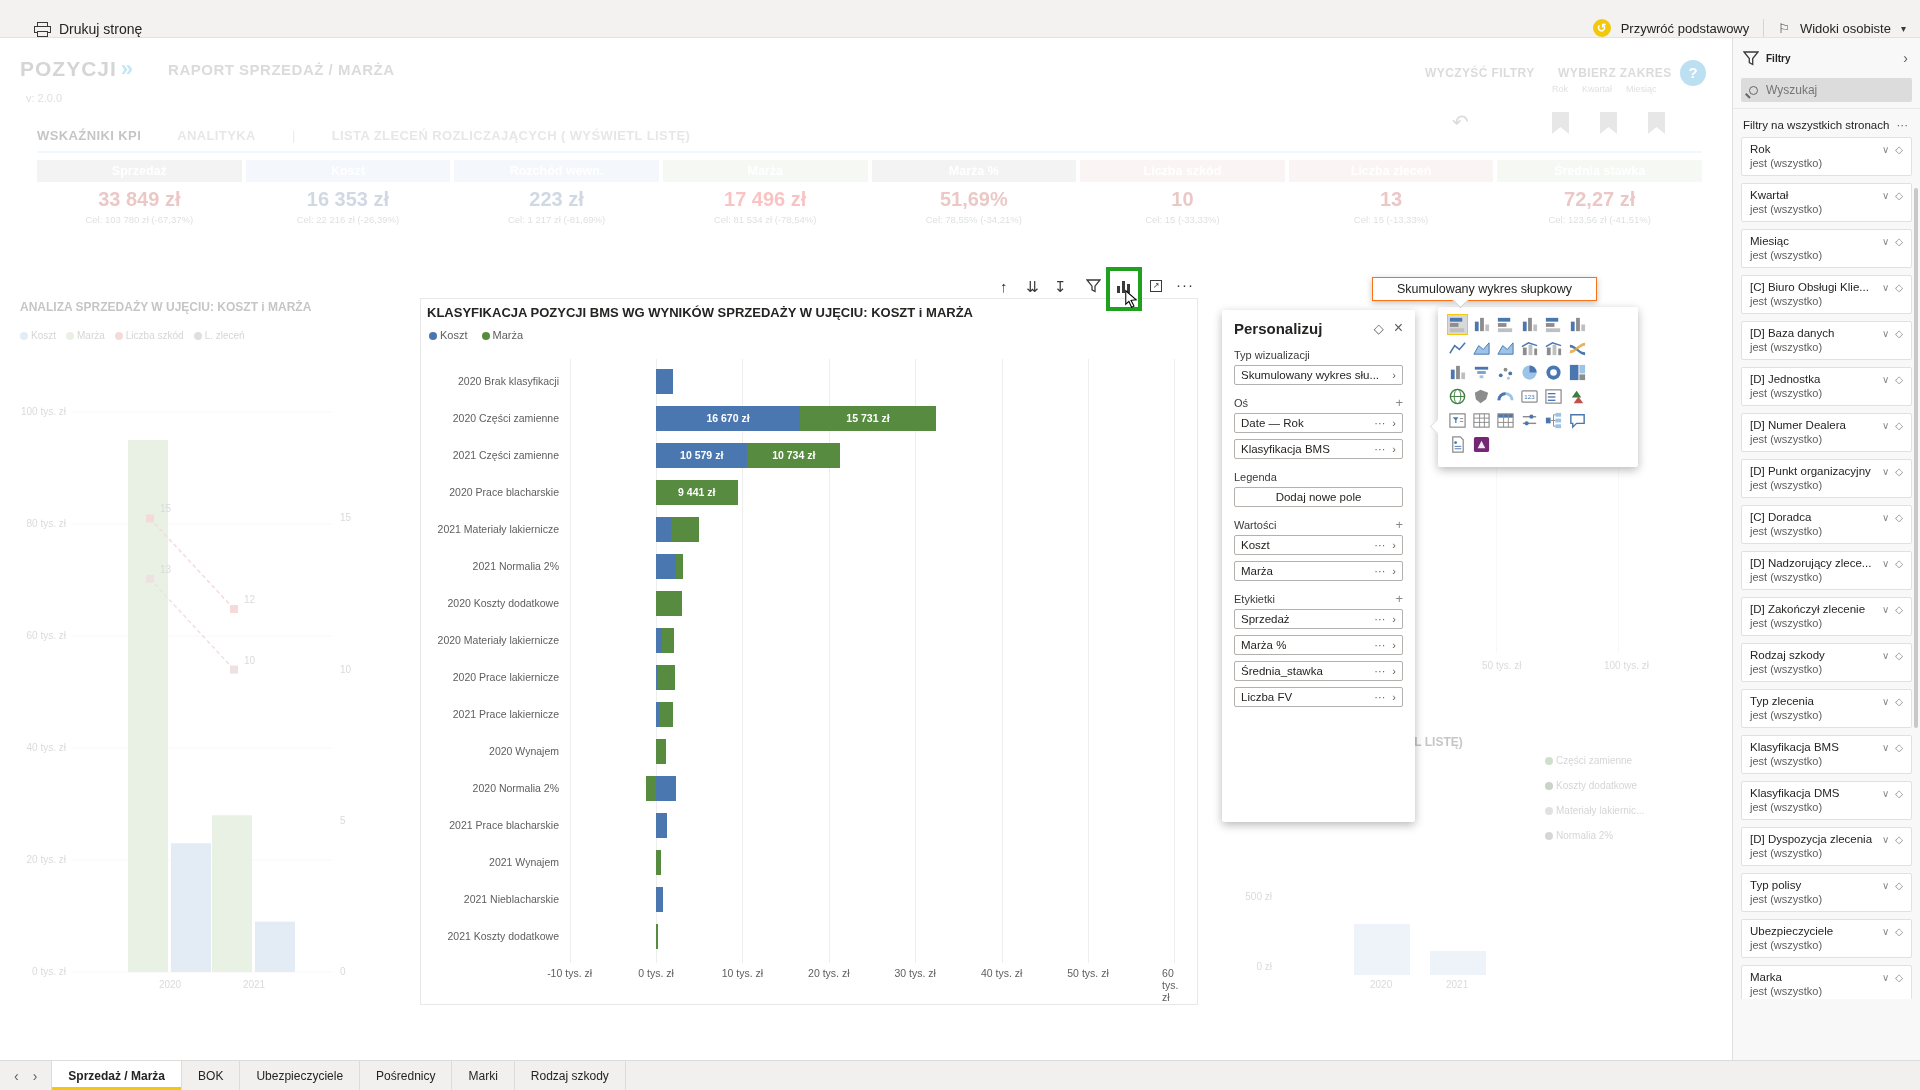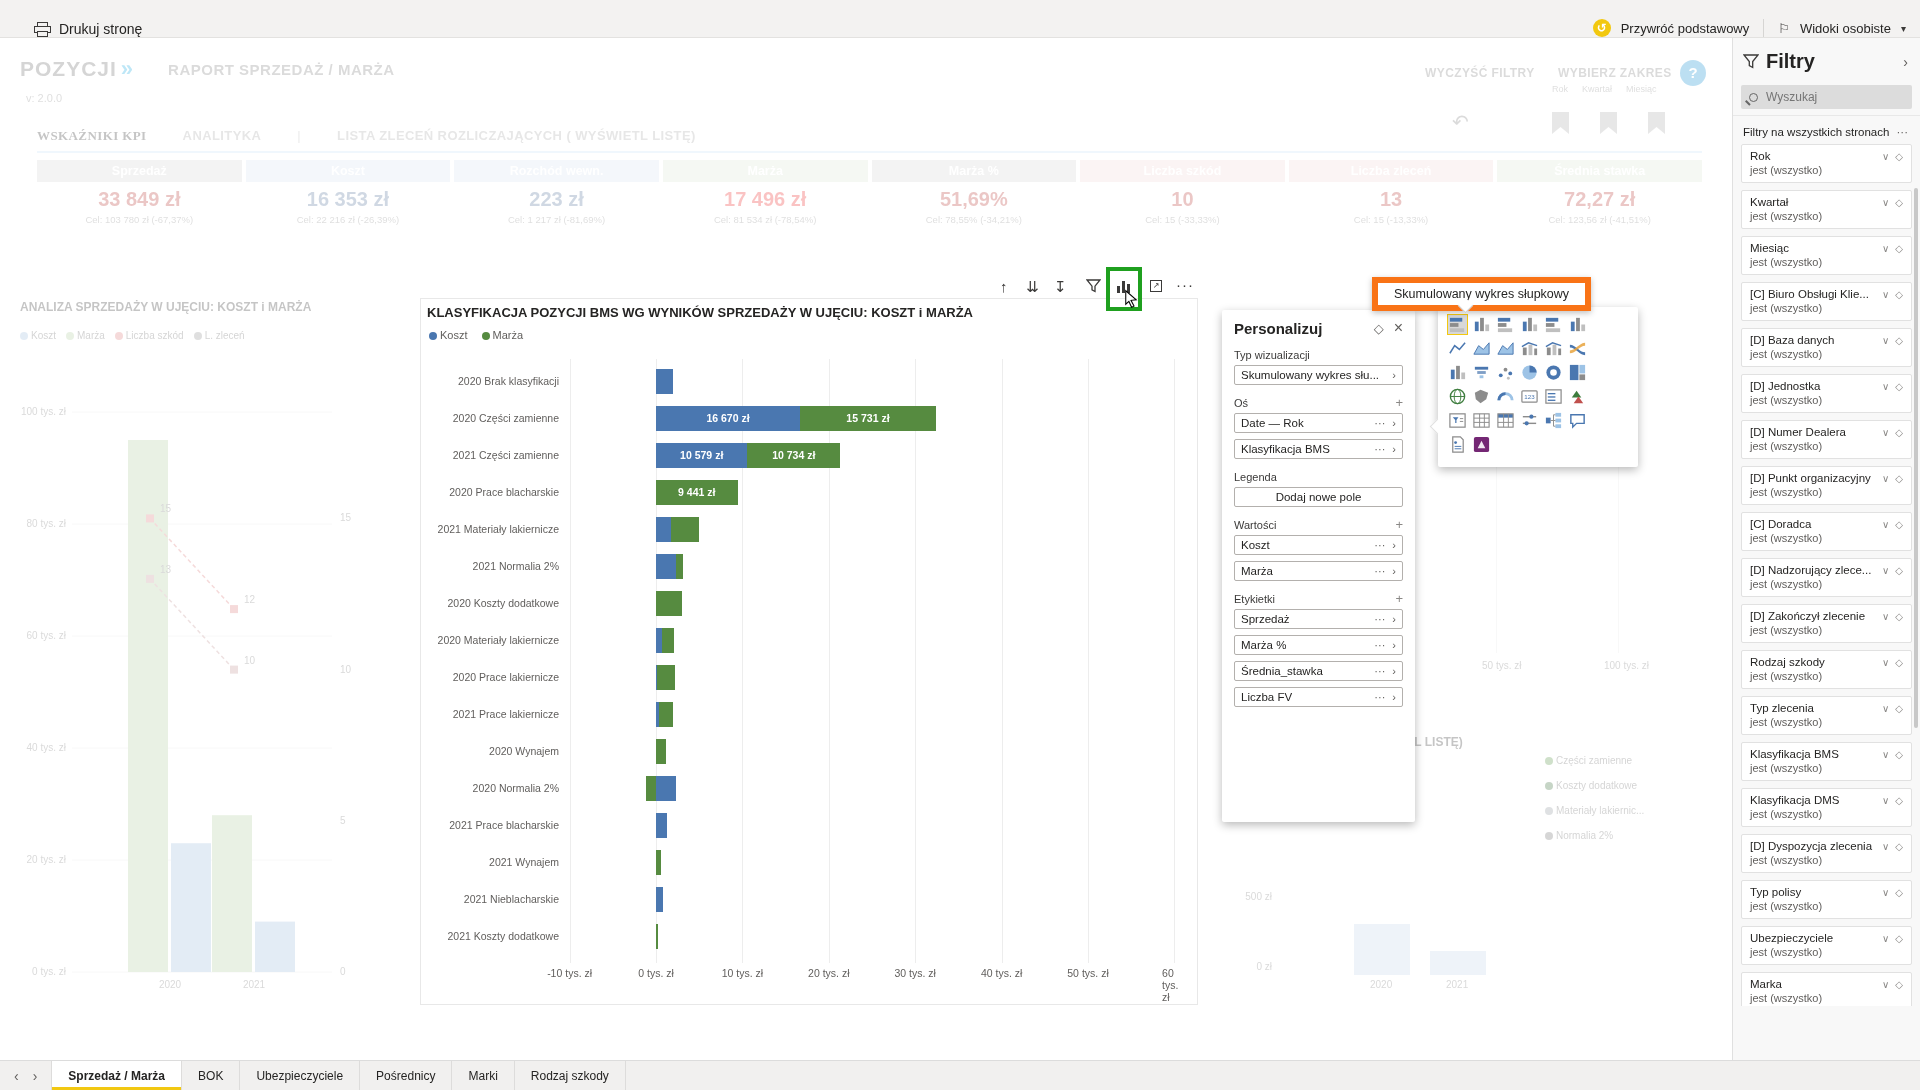--- a/index.html
+++ b/index.html
@@ -36,21 +36,21 @@
   .range-opts { font-size:9px; color:#9a9a9a; display:flex; gap:14px; }
   .help-circle { width:26px; height:26px; border-radius:50%; background:#2e9bd6; color:#fff;
     text-align:center; line-height:26px; font-size:15px; font-weight:bold; }
   .undo-ico { font-size:20px; color:#8f8f8f; }
   .flag { width:17px; height:22px; background:#b5b5b5;
     clip-path:polygon(0 0,100% 0,100% 100%,50% 68%,0 100%); }
 
   
   .nav-tabs { position:absolute; left:37px; top:90px; display:flex; gap:36px; font-size:13px; letter-spacing:0.4px; }
   .nav-tab { color:#b3b3b3; font-weight:bold; }
-  .nav-tab.active { color:#4a4a4a;font-family:Liberation Serif, serif; }
+  .nav-tab.active { color:#4a4a4a; }
   .nav-sep { color:#c0c0c0; }
   .nav-underline { position:absolute; left:37px; top:113px; width:1665px; height:2px; background:#cfe6f7; }
 
   
   .kpi-row { position:absolute; left:37px; top:122px; width:1665px; height:80px; display:flex; gap:4px; }
   .kpi-card { flex:1; background:#fff; }
   .kpi-head { height:22px; color:#fff; font-size:12.5px; font-weight:bold; text-align:center; line-height:22px; }
   .kpi-value { font-size:20px; font-weight:bold; text-align:center; margin-top:6px; }
   .kpi-target { font-size:9.5px; color:#9a9a9a; text-align:center; margin-top:3px; }
 
@@ -94,22 +94,22 @@
   .pz-label { font-size:11px; color:#3b3a39; margin-top:12px; margin-bottom:4px; display:flex; }
   .pz-plus { margin-left:auto; color:#8a8886; font-size:13px; line-height:11px; }
   .pz-field { border:1px solid #b3b0ad; border-radius:2px; height:20px; display:flex; align-items:center;
     padding:0 6px; font-size:11.5px; margin-bottom:6px; background:#fff; }
   .pz-field .ff { white-space:nowrap; overflow:hidden; }
   .pz-field .fi { margin-left:auto; color:#605e5c; font-size:11px; display:flex; gap:7px; }
   .pz-btn { border:1px solid #b3b0ad; border-radius:2px; height:20px; text-align:center;
     line-height:19px; font-size:11.5px; }
 
   
-  .vp-tooltip { position:absolute; left:1372px; top:239px; background:#fff; border:6px solid #f97316;
-    box-shadow:0 2px 6px rgba(0,0,0,0.25); padding:4px 16px; font-size:12.5px; z-index:8; white-space:nowrap; }
+  .vp-tooltip { position:absolute; left:1372px; top:239px; background:#fff; border:1px solid #f97316;
+    box-shadow:0 2px 6px rgba(0,0,0,0.25); padding:4px 24px; font-size:12.5px; z-index:8; white-space:nowrap; }
   .vp-tooltip:after { content:""; position:absolute; left:82px; bottom:-6px; width:10px; height:10px;
     background:#fff; border-right:1px solid #d0d0d0; border-bottom:1px solid #d0d0d0; transform:rotate(45deg); }
 
   
   .vp-flyout { position:absolute; left:1438px; top:269px; width:200px; height:160px; background:#fff;
     box-shadow:0 3px 10px rgba(0,0,0,0.28); border-radius:2px; z-index:7; padding:7px 0 0 9px; }
   .vp-flyout:before { content:""; position:absolute; left:-6px; top:114px; width:10px; height:10px;
     background:#fff; border-left:1px solid #e0e0e0; border-bottom:1px solid #e0e0e0; transform:rotate(45deg); }
   .vp-grid { display:grid; grid-template-columns:repeat(6,24px); grid-auto-rows:24px; }
   .vicon { width:21px; height:21px; display:flex; align-items:center; justify-content:center; border:1.5px solid transparent; }
@@ -119,21 +119,21 @@
   .rv-label { position:absolute; font-size:10px; color:#8a8a8a; }
   .rv-gridv { position:absolute; width:1px; background:#e8e8e8; }
   .rv-title { position:absolute; font-size:12px; font-weight:bold; color:#4a4a4a; }
   .rv-legend-item { position:absolute; font-size:10px; color:#7a7a7a; white-space:nowrap; }
   .rv-bar { position:absolute; background:#c9d9ec; }
 
   
   .filterpane { position:absolute; right:0; top:0; width:188px; height:1022px;
     background:#f8f8f8; border-left:1px solid #e0e0e0; }
   .fp-head { display:flex; align-items:center; padding:12px 12px 6px 10px; }
-  .fp-title { font-size:20px; font-weight:bold; margin-left:7px; }
+  .fp-title { font-size:10px; font-weight:bold; margin-left:7px; }
   .fp-collapse { margin-left:auto; color:#605e5c; font-size:14px; }
   .fp-search { margin:6px 8px; height:24px; background:#dcdcdc; border-radius:2px;
     display:flex; align-items:center; padding:0 8px; gap:8px; }
   .fp-search input { border:none; background:transparent; outline:none; font-size:12px;
     color:#555; width:120px; font-family:inherit; }
   .search-ico { width:9px; height:9px; border:1.6px solid #666; border-radius:50%; position:relative; }
   .search-ico:after { content:""; position:absolute; left:-5px; top:8px; width:6px; height:1.6px;
     background:#666; transform:rotate(45deg); }
   .fp-section { display:flex; align-items:center; font-size:11.5px; color:#252423;
     padding:10px 12px 6px 10px; border-top:1px solid #e8e8e8; }

